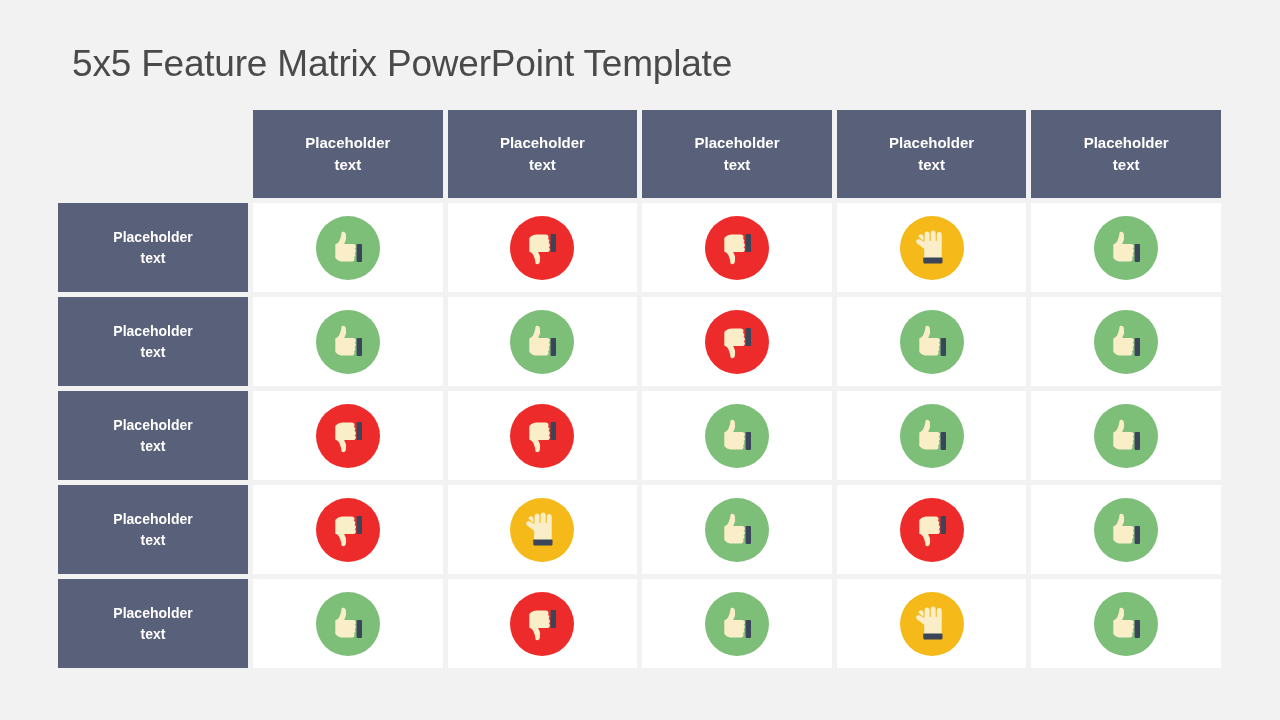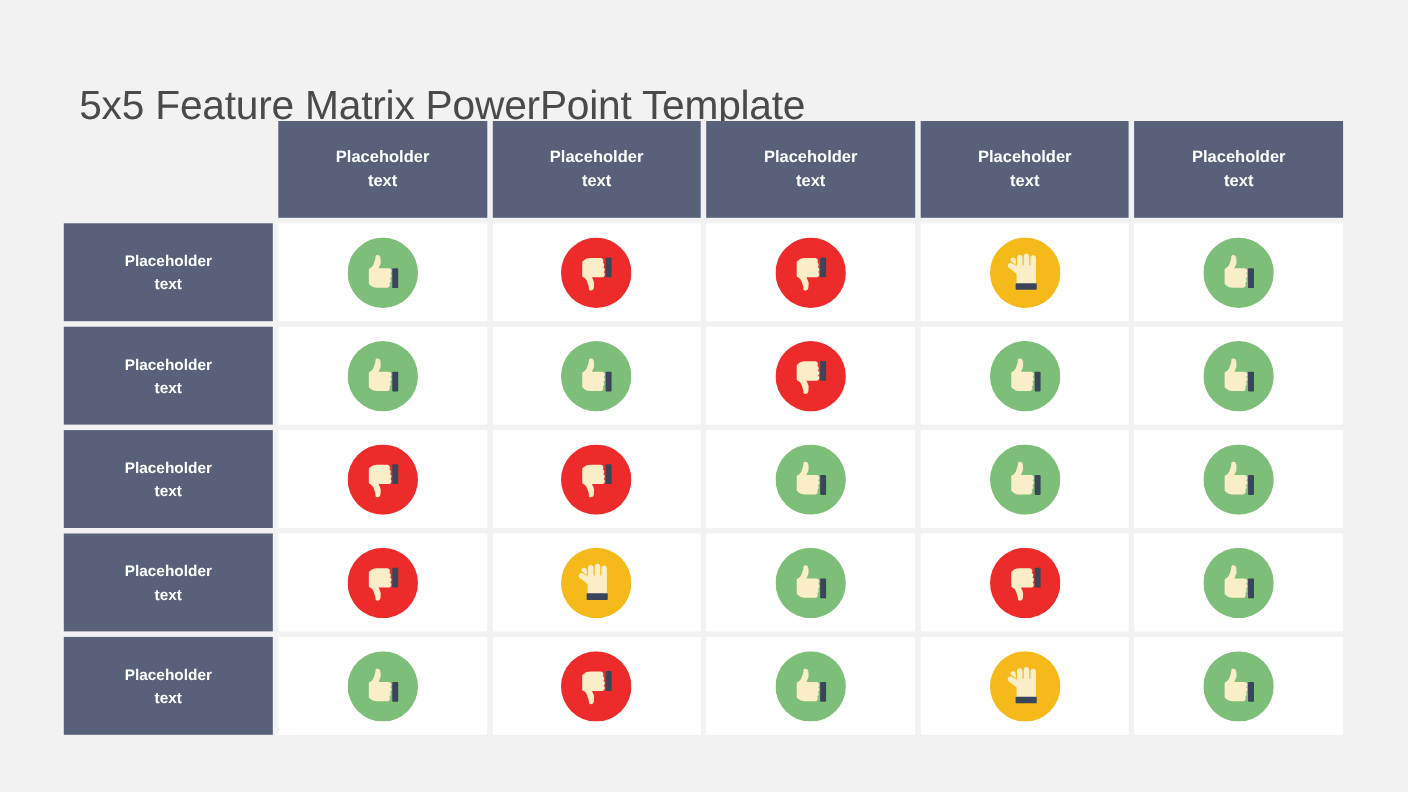--- a/index.html
+++ b/index.html
@@ -26,34 +26,34 @@
   .slide-title {
     position: absolute;
     left: 72px;
     top: 42px;
     font-size: 37px;
     font-weight: 400;
     color: #4a4a4a;
     letter-spacing: -0.2px;
     white-space: nowrap;
     line-height: 1.2;
-    margin-top: 32px;
   }
 
   
   .matrix {
     position: absolute;
     left: 58px;
     top: 110px;
     width: 1163px;
   }
 
   .matrix-row {
     display: flex;
     width: 100%;
+    justify-content: flex-end;
   }
 
   .matrix-row.header-row {
     margin-bottom: 5px;
   }
 
   .matrix-row.body-row {
     margin-bottom: 5px;
   }
 

